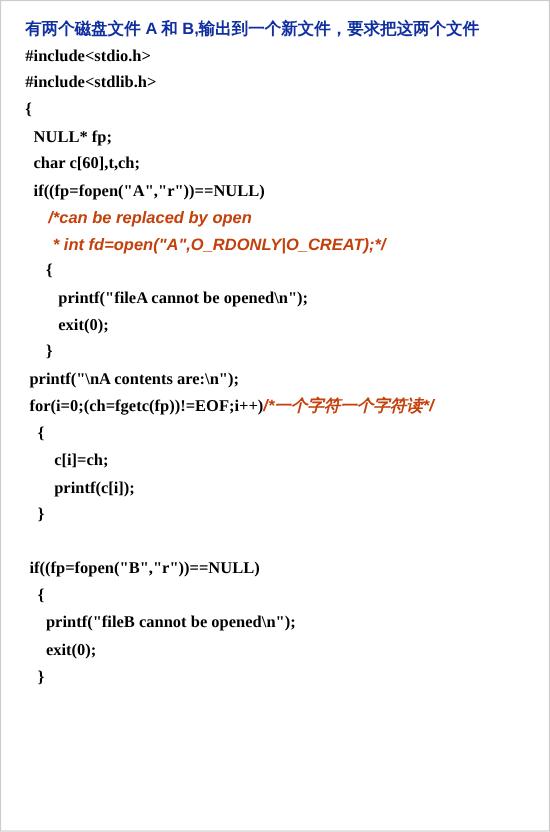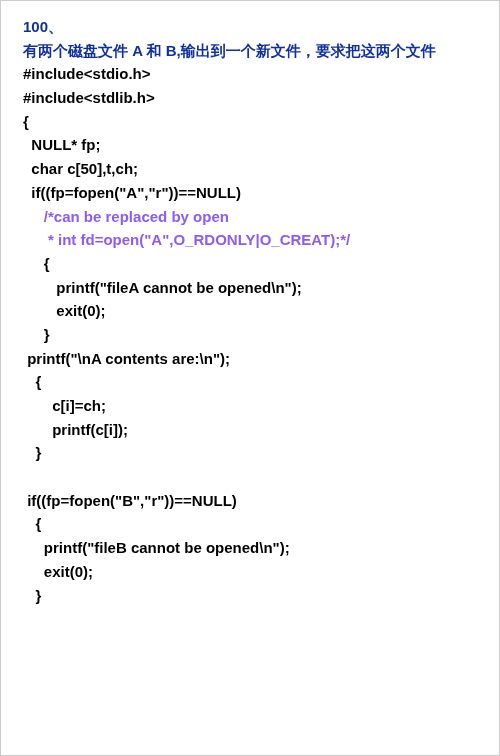--- a/index.html
+++ b/index.html
@@ -10,42 +10,42 @@
       font-family: "SimSun", "Microsoft YaHei", Arial, sans-serif;
       font-size: 15px;
       line-height: 1.58;
       padding: 14px 20px 14px 22px;
       border: 1px solid #ccc;
       font-weight: bold;
       color: #000;
     }
     .line { white-space: pre; }
     .blue { color: #1030a0; }
-    .red { color: #8b5cf6; }
-    .black { color: #000; }
+    .red { color: #c2410c; font-style: italic; }
+    .black { color: #000; font-family: Liberation Serif, serif; }
   </style>
 </head>
 <body>
 
 <div id="code-block">
-    <div class="line"><span class="blue">100、</span></div>
     <div class="line"><span class="blue">有两个磁盘文件 A 和 B,输出到一个新文件，要求把这两个文件</span></div>
     <div class="line"><span class="black">#include&lt;stdio.h&gt;</span></div>
     <div class="line"><span class="black">#include&lt;stdlib.h&gt;</span></div>
     <div class="line"><span class="black">{</span></div>
     <div class="line"><span class="black">  NULL* fp;</span></div>
-    <div class="line"><span class="black">  char c[50],t,ch;</span></div>
+    <div class="line"><span class="black">  char c[60],t,ch;</span></div>
     <div class="line"><span class="black">  if((fp=fopen("A","r"))==NULL)</span></div>
     <div class="line"><span class="red">     /*can be replaced by open</span></div>
     <div class="line"><span class="red">      * int fd=open("A",O_RDONLY|O_CREAT);*/</span></div>
     <div class="line"><span class="black">     {</span></div>
     <div class="line"><span class="black">        printf("fileA cannot be opened\n");</span></div>
     <div class="line"><span class="black">        exit(0);</span></div>
     <div class="line"><span class="black">     }</span></div>
     <div class="line"><span class="black"> printf("\nA contents are:\n");</span></div>
+    <div class="line"><span class="black"> for(i=0;(ch=fgetc(fp))!=EOF;i++)</span><span class="red">/*一个字符一个字符读*/</span></div>
     <div class="line"><span class="black">   {</span></div>
     <div class="line"><span class="black">       c[i]=ch;</span></div>
     <div class="line"><span class="black">       printf(c[i]);</span></div>
     <div class="line"><span class="black">   }</span></div>
     <div class="line">&nbsp;</div>
     <div class="line"><span class="black"> if((fp=fopen("B","r"))==NULL)</span></div>
     <div class="line"><span class="black">   {</span></div>
     <div class="line"><span class="black">     printf("fileB cannot be opened\n");</span></div>
     <div class="line"><span class="black">     exit(0);</span></div>
     <div class="line"><span class="black">   }</span></div>

